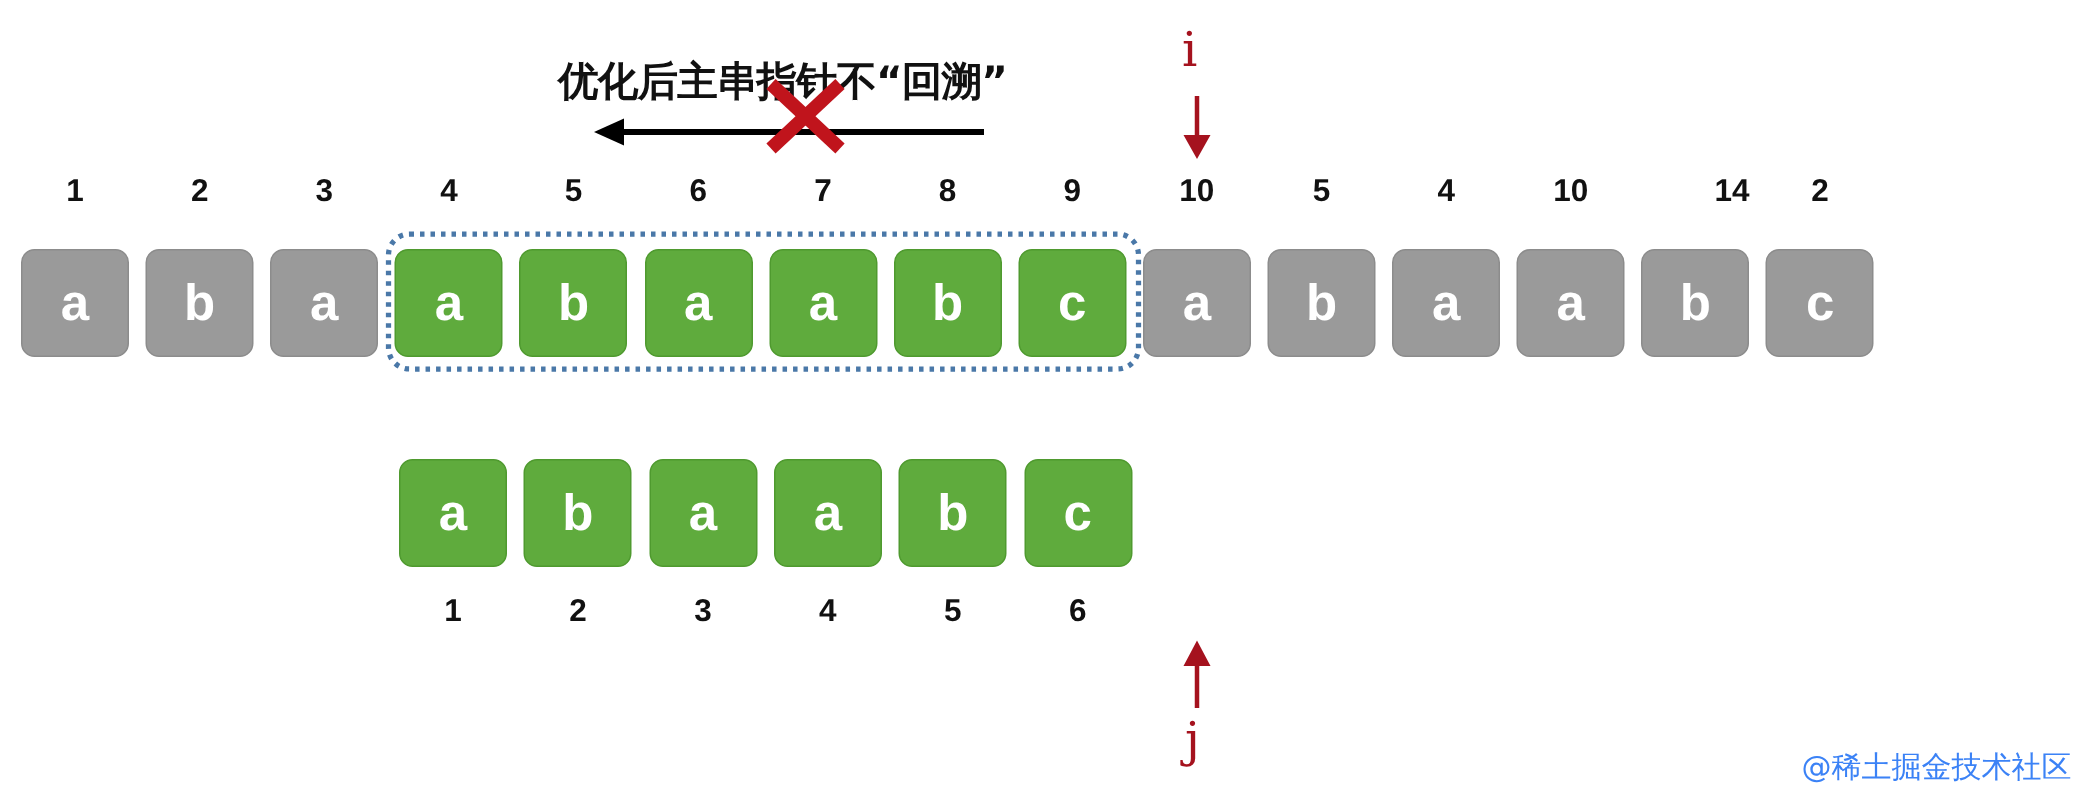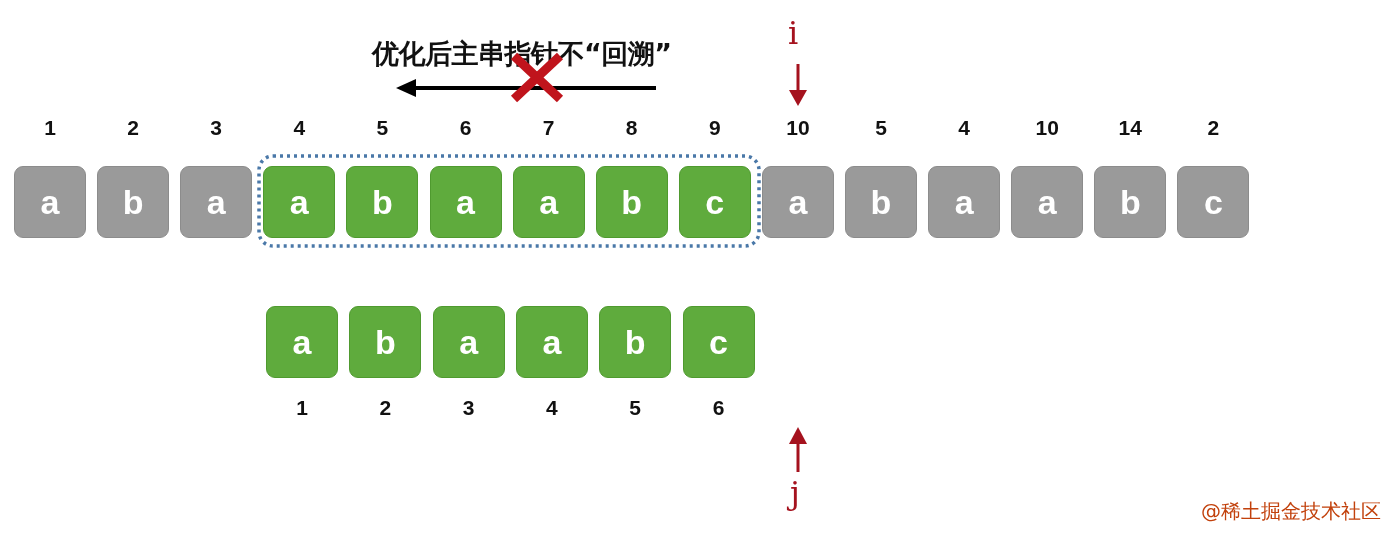--- a/index.html
+++ b/index.html
@@ -8,21 +8,21 @@
   .abs { position: absolute; }
   .title { left: 372px; top: 36px; font-size: 27px; font-weight: bold; color: #111;
            font-family: "DejaVu Sans", sans-serif; letter-spacing: -0.5px; white-space: nowrap; }
   .idx { font-size: 21px; font-weight: bold; color: #111; width: 72px; text-align: center; }
   .box { width: 72px; height: 72px; border-radius: 9px; color: #fff; font-size: 34px;
          font-weight: bold; display: flex; align-items: center; justify-content: center;
          box-sizing: border-box; }
   .gray { background: #9a9a9a; border: 1px solid #8c8c8c; }
   .green { background: #5fab3d; border: 1px solid #4f9a2f; }
   .ptr { color: #a5121e; font-family: "DejaVu Serif", serif; font-size: 32px; }
-  .watermark { right: 16px; top: 498px; font-size: 20px; color: #c2410c;
+  .watermark { right: 16px; top: 498px; font-size: 20px; color: #3b82f6;
                font-family: "DejaVu Sans", sans-serif; }
 </style>
 </head>
 <body>
 
 <div class="abs title">优化后主串指针不“回溯”</div>
 
 <svg class="abs" style="left:0;top:0;" width="1397" height="539">
   <g>
     <line x1="656" y1="88" x2="412" y2="88" stroke="#000" stroke-width="4"></line>
@@ -92,21 +92,21 @@
       <span>b</span>
     </div>
     <div class="abs idx" style="left: 928.1px; top: 116px;">4</div>
     <div class="abs box gray" style="left: 928.1px; top: 166px;">
       <span>a</span>
     </div>
     <div class="abs idx" style="left: 1011.2px; top: 116px;">10</div>
     <div class="abs box gray" style="left: 1011.2px; top: 166px;">
       <span>a</span>
     </div>
-    <div class="abs idx" style="left: 1094.3px; top: 116px;">14</div>
+    <div class="abs idx" style="left: 1094.3px; top: 116px; text-align: right;">14</div>
     <div class="abs box gray" style="left: 1094.3px; top: 166px;">
       <span>b</span>
     </div>
     <div class="abs idx" style="left: 1177.4px; top: 116px;">2</div>
     <div class="abs box gray" style="left: 1177.4px; top: 166px;">
       <span>c</span>
     </div>
   </div>
 <div id="pattern-row">
     <div class="abs box green" style="left: 266px; top: 306px;">

